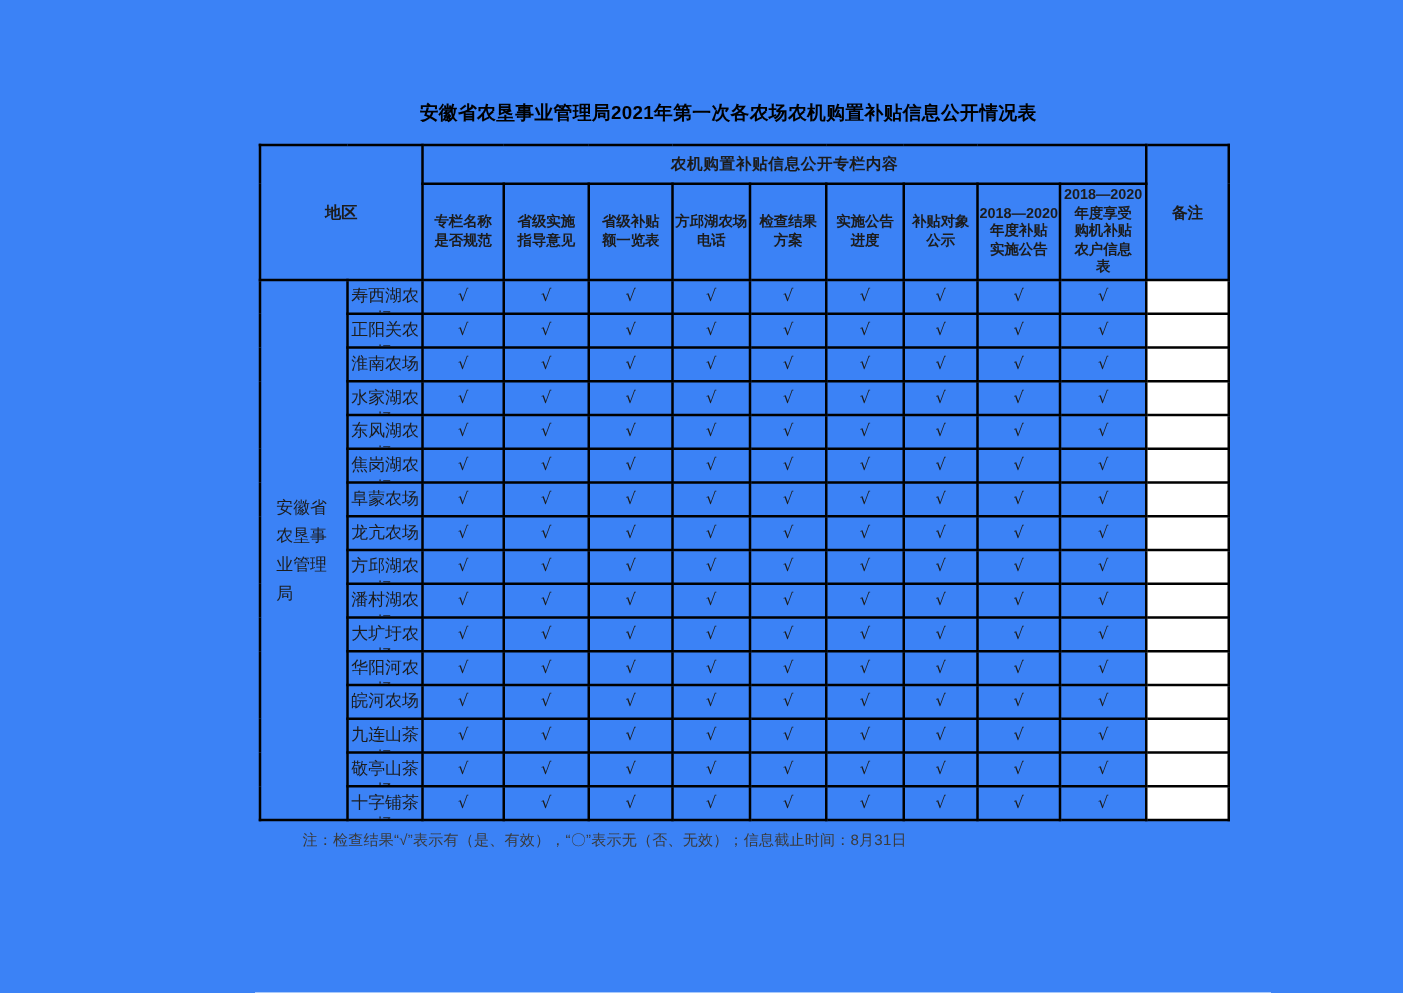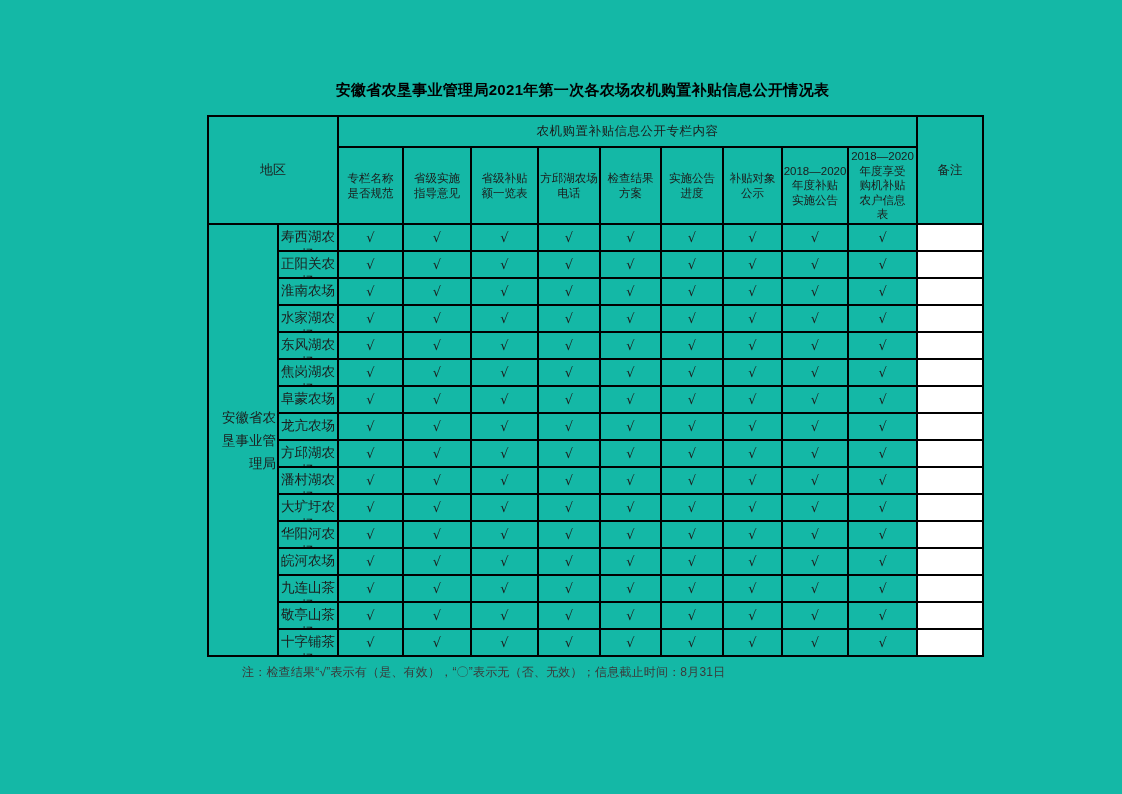--- a/index.html
+++ b/index.html
@@ -5,21 +5,21 @@
   html, body {
     margin: 0;
     padding: 0;
     background: #ffffff;
     font-family: "Liberation Sans", "DejaVu Sans", sans-serif;
   }
   .page {
     position: relative;
     width: 1122px;
     height: 794px;
-    background: #14b8a6;
+    background: #3b82f6;
     overflow: hidden;
   }
   .title {
     position: absolute;
     left: 195px;
     top: 81px;
     width: 775px;
     text-align: center;
     font-size: 15px;
     font-weight: bold;
@@ -38,42 +38,42 @@
   table.report th, table.report td {
     border: 2px solid var(--border, #000000);
     padding: 0;
     color: var(--text, #1c1c1c);
     box-sizing: border-box;
   }
   tr.band-row { height: 31px; }
   tr.sub-row  { height: 77px; }
   tr.data-row { height: 27px; }
   th.h {
-    font-weight: normal;
+    font-weight: bold;
     text-align: center;
     vertical-align: middle;
   }
   th.region { font-size: 13px; margin-left: 28px; }
   th.group  { font-size: 12.5px; letter-spacing: 0.5px; }
   th.remark { font-size: 12.5px; }
   th.sub {
     font-size: 11.5px;
     line-height: 14.5px;
     white-space: pre-line;
     padding: 1px 1px;
   }
   td.region-cell {
     text-align: center;
     vertical-align: middle;
   }
   .region-inner {
     font-size: 13.5px;
     line-height: 23px;
-    text-align: right;
-    padding: 0 1px;
+    text-align: left;
+    padding: 0 12px;
   }
   td.farm-cell { vertical-align: top; }
   .farm-inner {
     height: 25px;
     overflow: hidden;
     font-size: 13.5px;
     line-height: 18px;
     padding-top: 3px;
     text-align: center;
     box-sizing: border-box;

